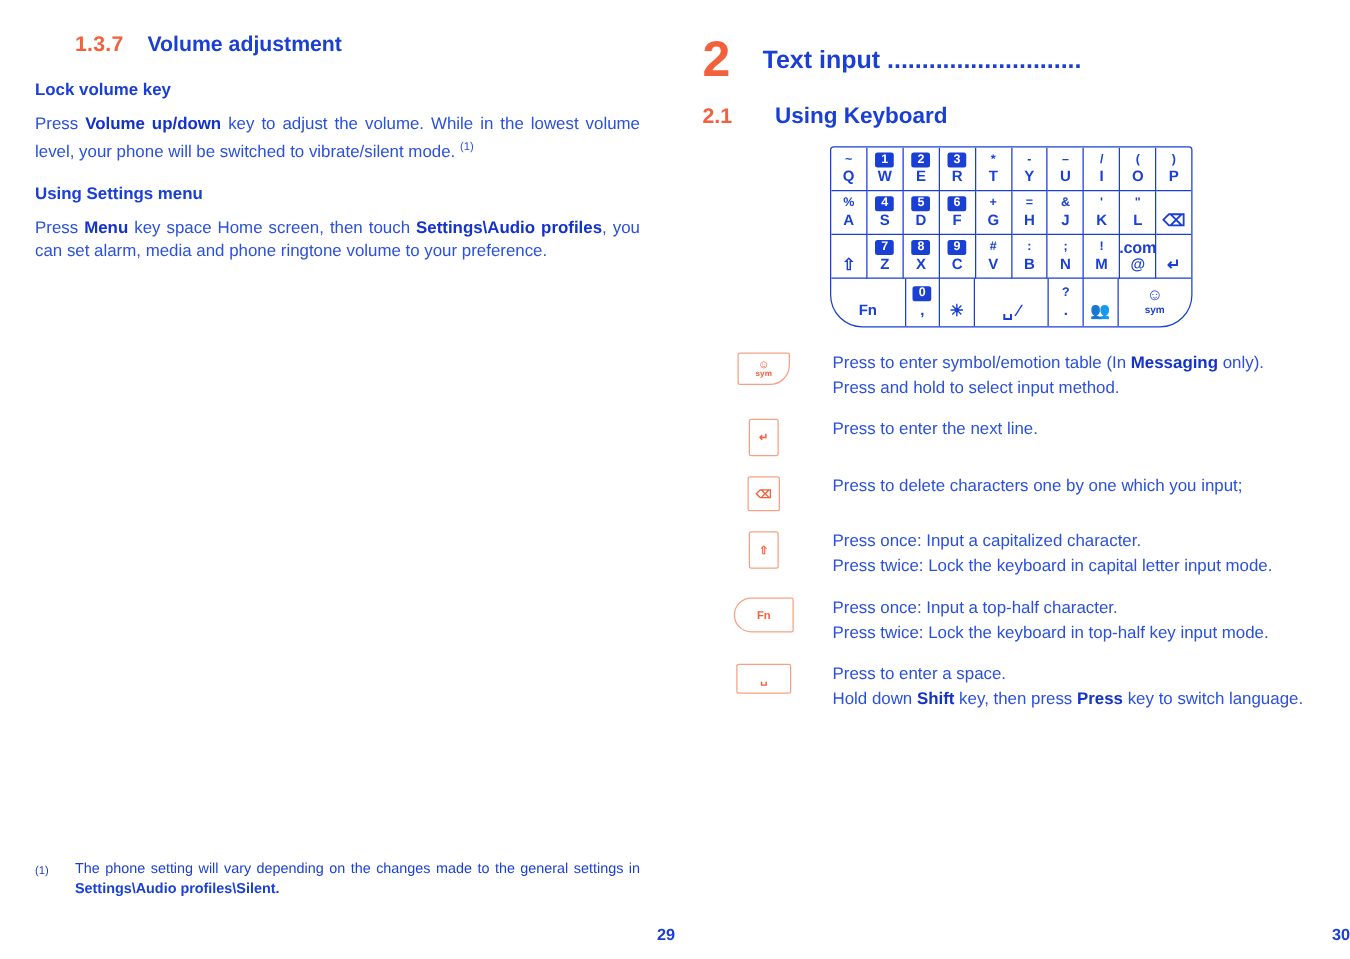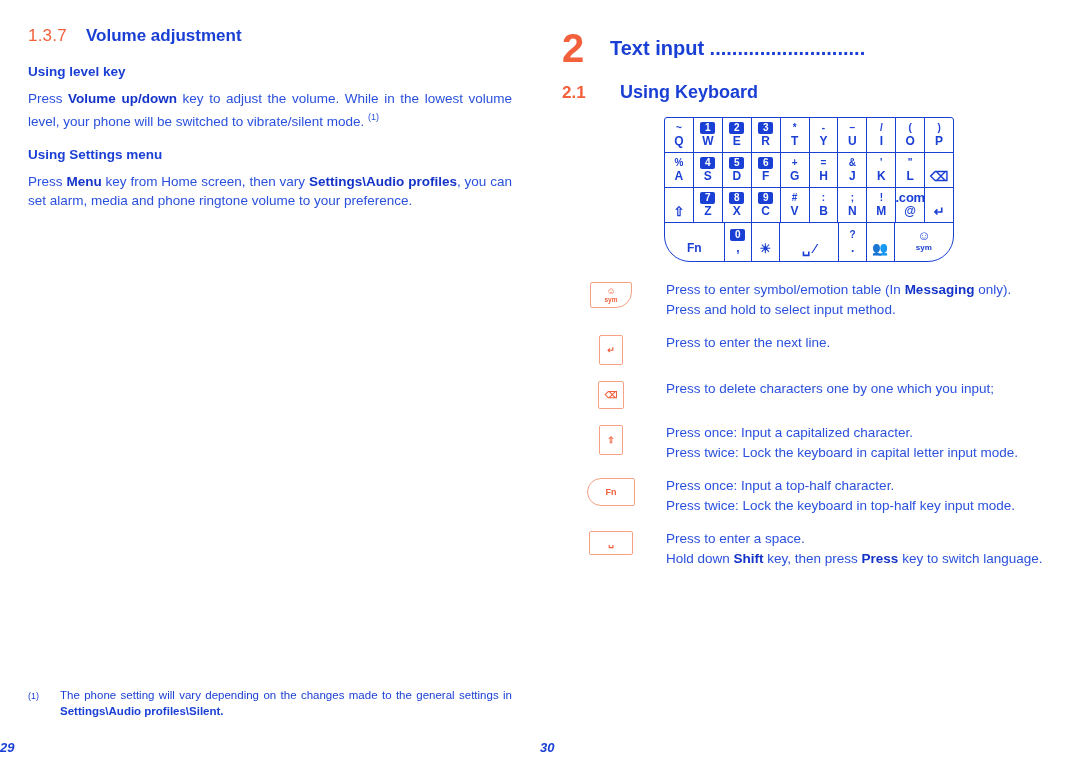--- a/index.html
+++ b/index.html
@@ -34,25 +34,26 @@
   }
 
   
   .sec-head {
     display: flex;
     align-items: baseline;
     margin: 8px 0 18px 0;
   }
   .sec-num {
     color: #f2603c;
-    font-weight: normal;
+    font-weight: bold;
     font-size: 17px;
     letter-spacing: .2px;
     width: 58px;
     flex: none;
+    margin-left: 32px;
   }
   .sec-title {
     color: #1a3fd4;
     font-weight: bold;
     font-size: 17px;
   }
   .sub-head {
     color: #1a3fd4;
     font-weight: bold;
     font-size: 13.5px;
@@ -89,25 +90,24 @@
   }
   .footnote .ftext {
     flex: 1;
     text-align: justify;
   }
   .pagenum {
     position: absolute;
     bottom: 12px;
     width: 100%;
     left: 0;
-    text-align: left;
+    text-align: right;
     font-size: 13px;
     font-weight: bold;
     color: #1a3fd4;
-    font-style: italic;
   }
   .col-left .pagenum { padding-right: 56px; }
   .col-right .pagenum { padding-right: 10px; }
 
   
   .chapter {
     display: flex;
     align-items: center;
     margin: 10px 0 14px 6px;
   }
@@ -277,27 +277,27 @@
 
 <div class="page">
 
   <div class="col col-left">
 
     <div class="sec-head">
       <span class="sec-num">1.3.7</span>
       <span class="sec-title">Volume adjustment</span>
     </div>
 
-    <div class="sub-head">Using level key</div>
+    <div class="sub-head">Lock volume key</div>
 
     <p class="body"><span>Press </span><b>Volume up/down</b><span> key to adjust the volume. While in the lowest volume level, your phone will be switched to vibrate/silent mode. </span><sup class="fn">(1)</sup></p>
 
     <div class="sub-head">Using Settings menu</div>
 
-    <p class="body"><span>Press </span><b>Menu</b><span> key from Home screen, then vary </span><b>Settings\Audio profiles</b><span>, you can set alarm, media and phone ringtone volume to your preference.</span></p>
+    <p class="body"><span>Press </span><b>Menu</b><span> key space Home screen, then touch </span><b>Settings\Audio profiles</b><span>, you can set alarm, media and phone ringtone volume to your preference.</span></p>
 
     <div class="footnote">
       <span class="marker">(1)</span>
       <span class="ftext"><span>The phone setting will vary depending on the changes made to the general settings in </span><b>Settings\Audio profiles\Silent.</b></span>
     </div>
 
     <div class="pagenum">29</div>
   </div>
 
   <div class="col col-right">

